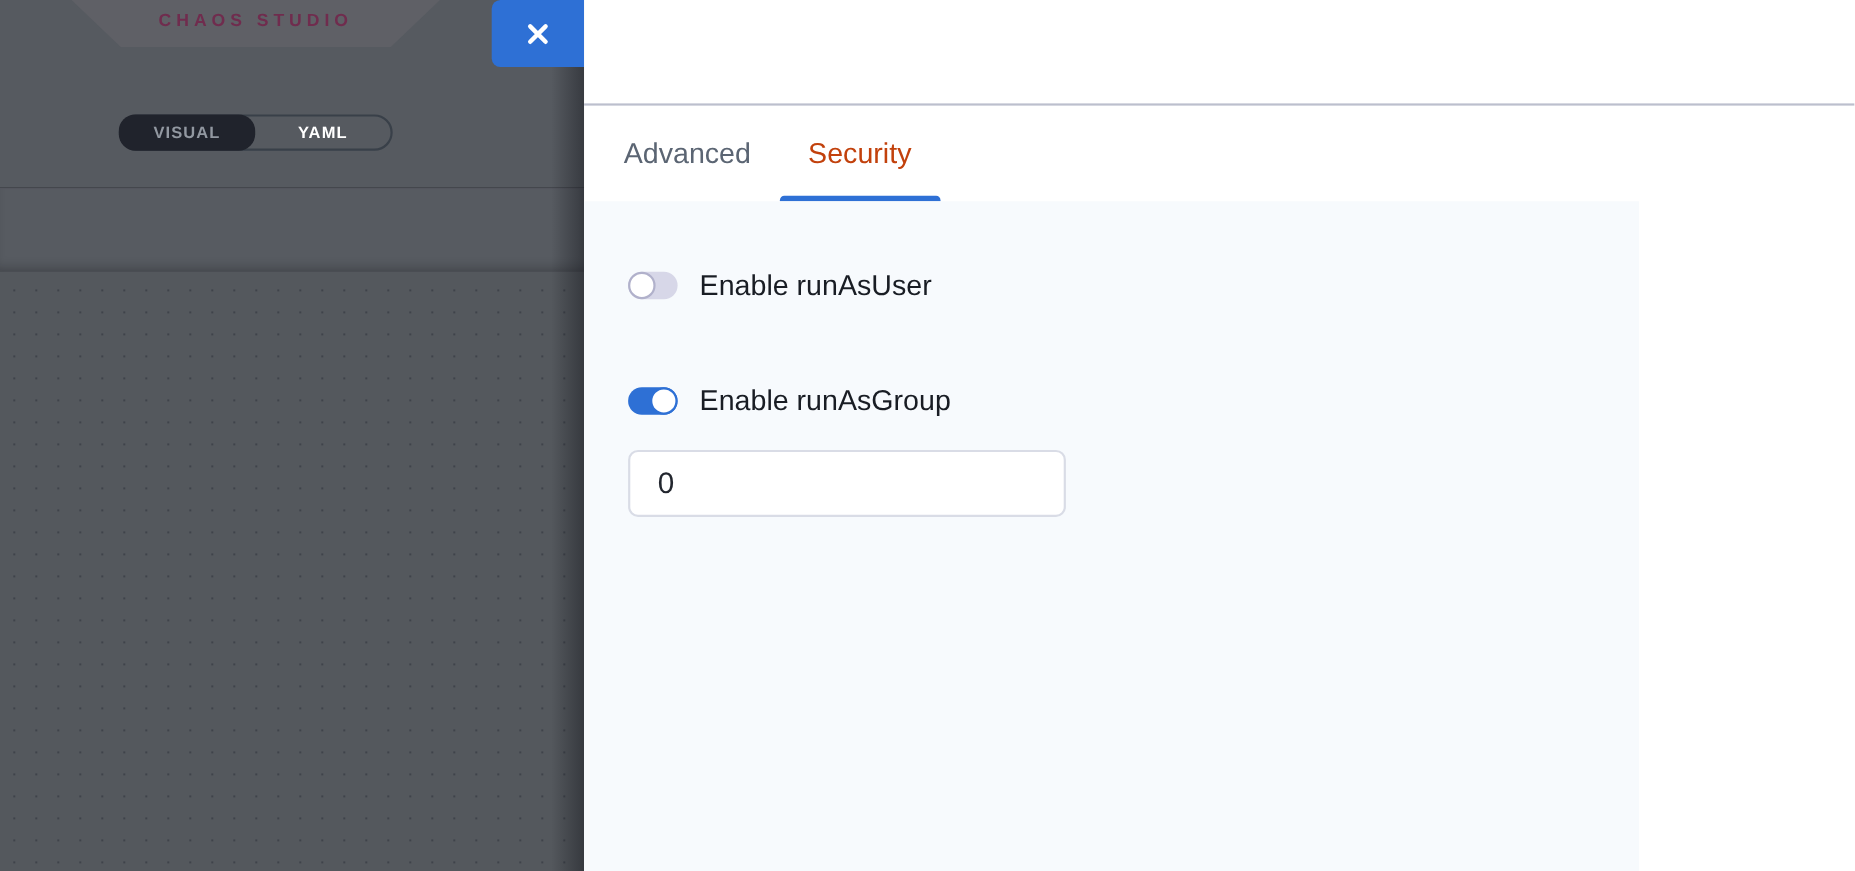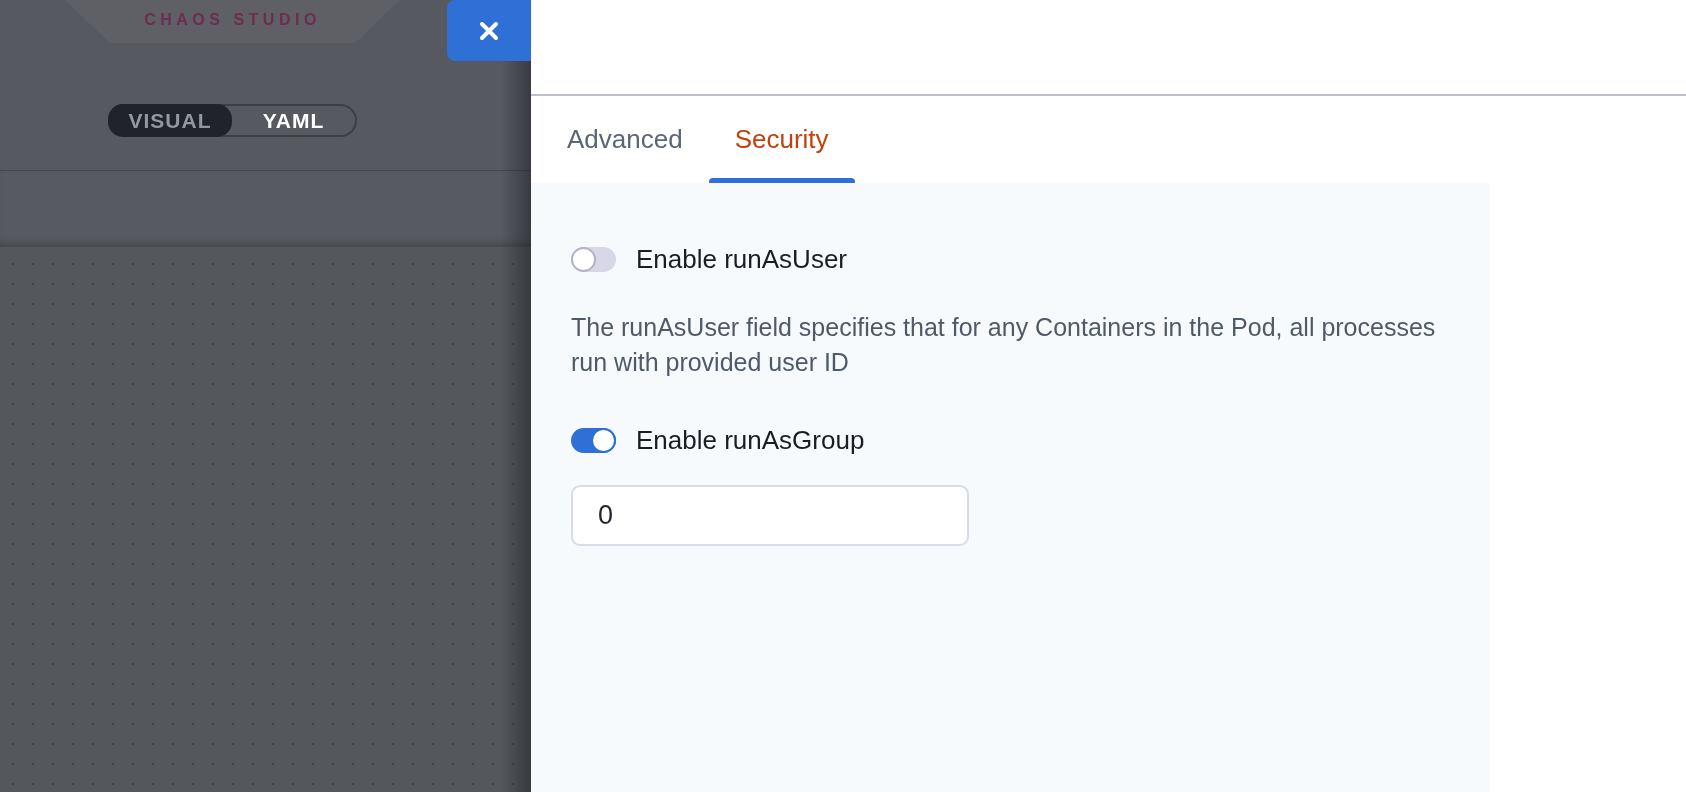--- a/index.html
+++ b/index.html
@@ -28,21 +28,21 @@
   .brand-text {
     color: #702c4e; font-size: 16px; font-weight: 700; letter-spacing: 4.5px;
     padding-bottom: 4px;
   }
   .mode-toggle {
     position: absolute; left: 108px; top: 104px; width: 249px; height: 33px;
     border: 2px solid #394049; border-radius: 17px; display: flex;
   }
   .mode-seg {
     flex: 1; display: flex; align-items: center; justify-content: center;
-    font-size: 21px; font-weight: 700; letter-spacing: 1px; cursor: pointer;
+    font-size: 15px; font-weight: 700; letter-spacing: 1px; cursor: pointer;
   }
   .mode-seg.active {
     background: #20232c; border-radius: 15px; color: #9298a1;
     margin: -2px 0 -2px -2px; flex: 0 0 124px; height: 33px;
   }
   .mode-seg.inactive { color: #ffffff; }
 
   .bd-toolbar {
     position: absolute; left: 0; top: 172px; width: 531px; height: 75px;
     background: #575b61;
@@ -100,21 +100,21 @@
     content: ""; position: absolute; left: 0; right: 0; bottom: 0;
     height: 5px; background: #2e70d5; border-radius: 4px 4px 0 0;
   }
 
   .panel-content {
     position: absolute; left: 0; top: 183px; width: 959px; height: 609px;
     background: #f7fafd; padding: 64px 40px;
   }
 
   .toggle-row { display: flex; align-items: center; gap: 20px; height: 25px; }
-  .toggle-row.second { margin-top: 48px; }
+  .toggle-row.second { margin-top: 80px; }
 
   .switch {
     position: relative; width: 45px; height: 25px; border-radius: 13px;
     cursor: pointer; flex: 0 0 45px;
   }
   .switch.off { background: #d7d7e8; }
   .switch.on  { background: #2e70d5; }
   .knob {
     position: absolute; top: 0; width: 25px; height: 25px;
     border-radius: 50%; background: #ffffff;
@@ -173,21 +173,20 @@
   </div>
 
   <div class="panel-content">
 
     <div class="toggle-row">
       <div class="switch off" role="switch" aria-checked="false">
         <div class="knob"></div>
       </div>
       <span class="toggle-label">Enable runAsUser</span>
     </div>
-    <p class="desc">The runAsUser field specifies that for any Containers in the Pod, all processes run with provided user ID</p>
 
     <div class="toggle-row second">
       <div class="switch on" role="switch" aria-checked="true">
         <div class="knob"></div>
       </div>
       <span class="toggle-label">Enable runAsGroup</span>
     </div>
 
     <input class="group-id-input" type="text" value="0" style="">
   </div>

